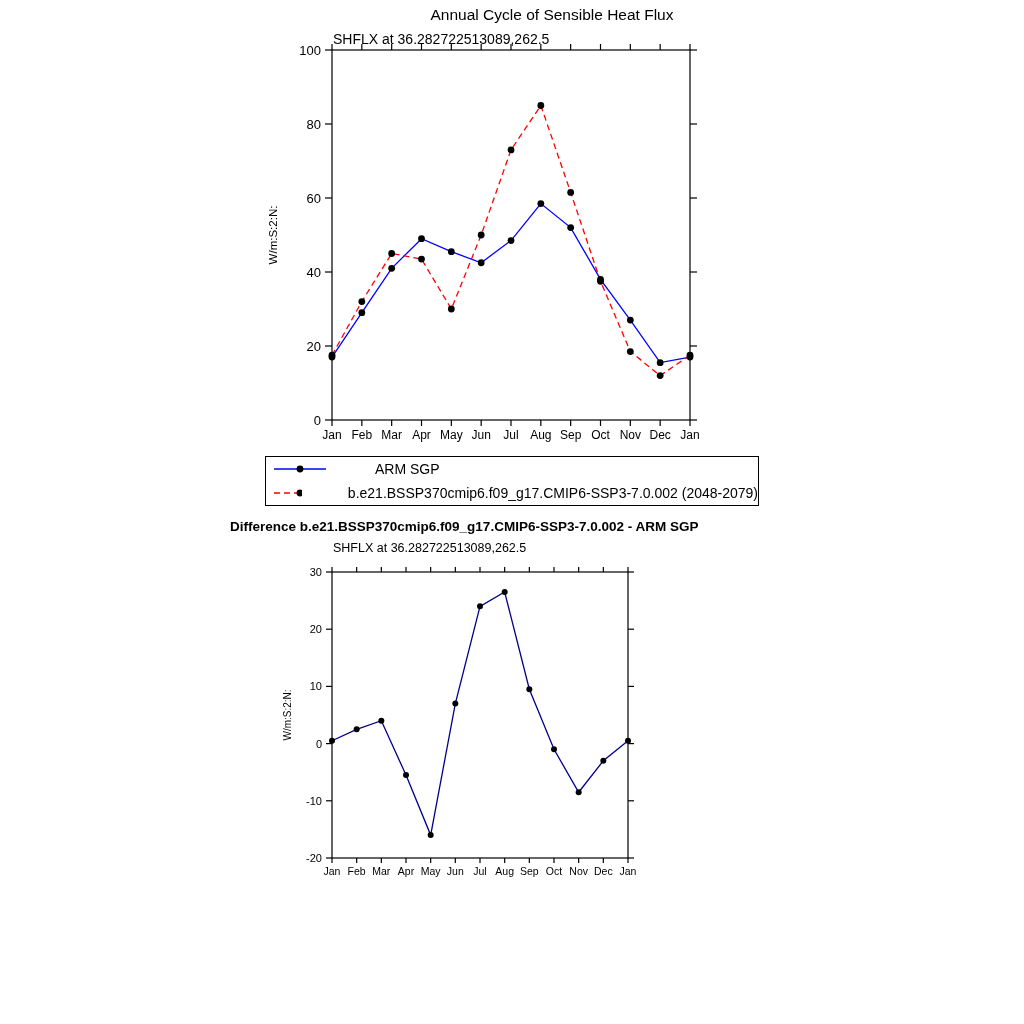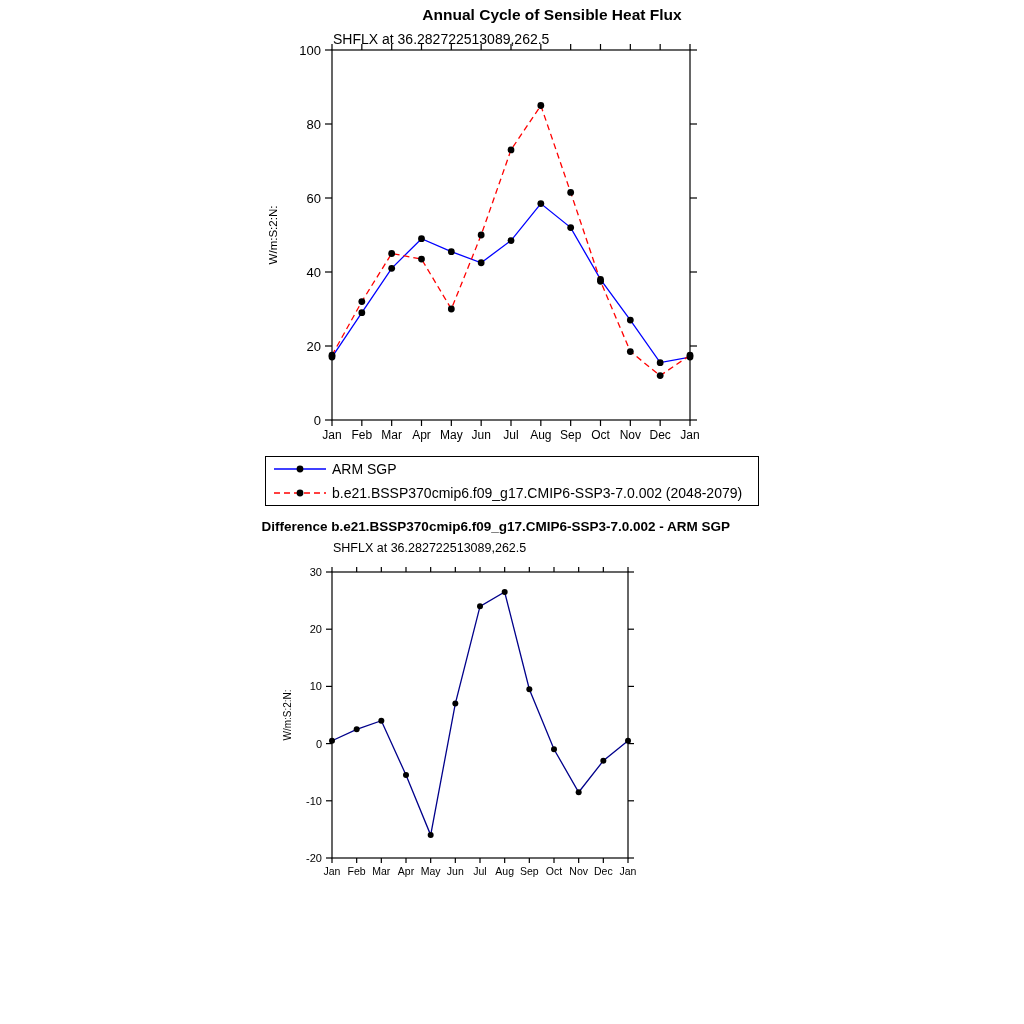--- a/index.html
+++ b/index.html
@@ -1,26 +1,26 @@
 <!DOCTYPE html>
 <html><head>
 <meta charset="utf-8">
 <style>
   html,body{margin:0;padding:0;background:#ffffff;}
   #canvas{position:relative;width:1024px;height:1024px;background:#ffffff;
           font-family:"Liberation Sans","DejaVu Sans",sans-serif;color:#000;overflow:hidden;}
   .abs{position:absolute;}
-  #chart1-title{left:332px;top:6px;width:440px;text-align:center;font-size:15.5px;font-weight:bold;}
+  #chart1-title{left:332px;top:6px;width:440px;text-align:center;font-size:15.5px;font-weight:normal;}
   #chart1-subtitle{left:333px;top:31px;font-size:14px;}
   #chart1-svg{left:240px;top:30px;}
   #legend{left:265px;top:456px;width:494px;height:50px;border:1px solid #000;box-sizing:border-box;
           display:flex;flex-direction:column;justify-content:center;background:#fff;}
-  .legend-row{display:flex;align-items:center;height:24px;padding-left:5px;}
+  .legend-row{display:flex;align-items:center;height:24px;padding-left:5px;gap:43px;}
   .legend-label{font-size:14px;margin-left:3px;white-space:nowrap;}
-  #chart2-title{left:230px;top:519px;width:500px;text-align:right;font-size:13.5px;font-weight:bold;}
+  #chart2-title{left:230px;top:519px;width:500px;text-align:left;font-size:13.5px;font-weight:bold;}
   #chart2-subtitle{left:333px;top:541px;font-size:12.5px;}
   #chart2-svg{left:240px;top:558px;}
   svg text{font-family:"Liberation Sans","DejaVu Sans",sans-serif;fill:#000;}
 </style>
 </head>
 <body>
 
 <div id="canvas">
 
   <div class="abs" id="chart1-title">Annual Cycle of Sensible Heat Flux</div>

